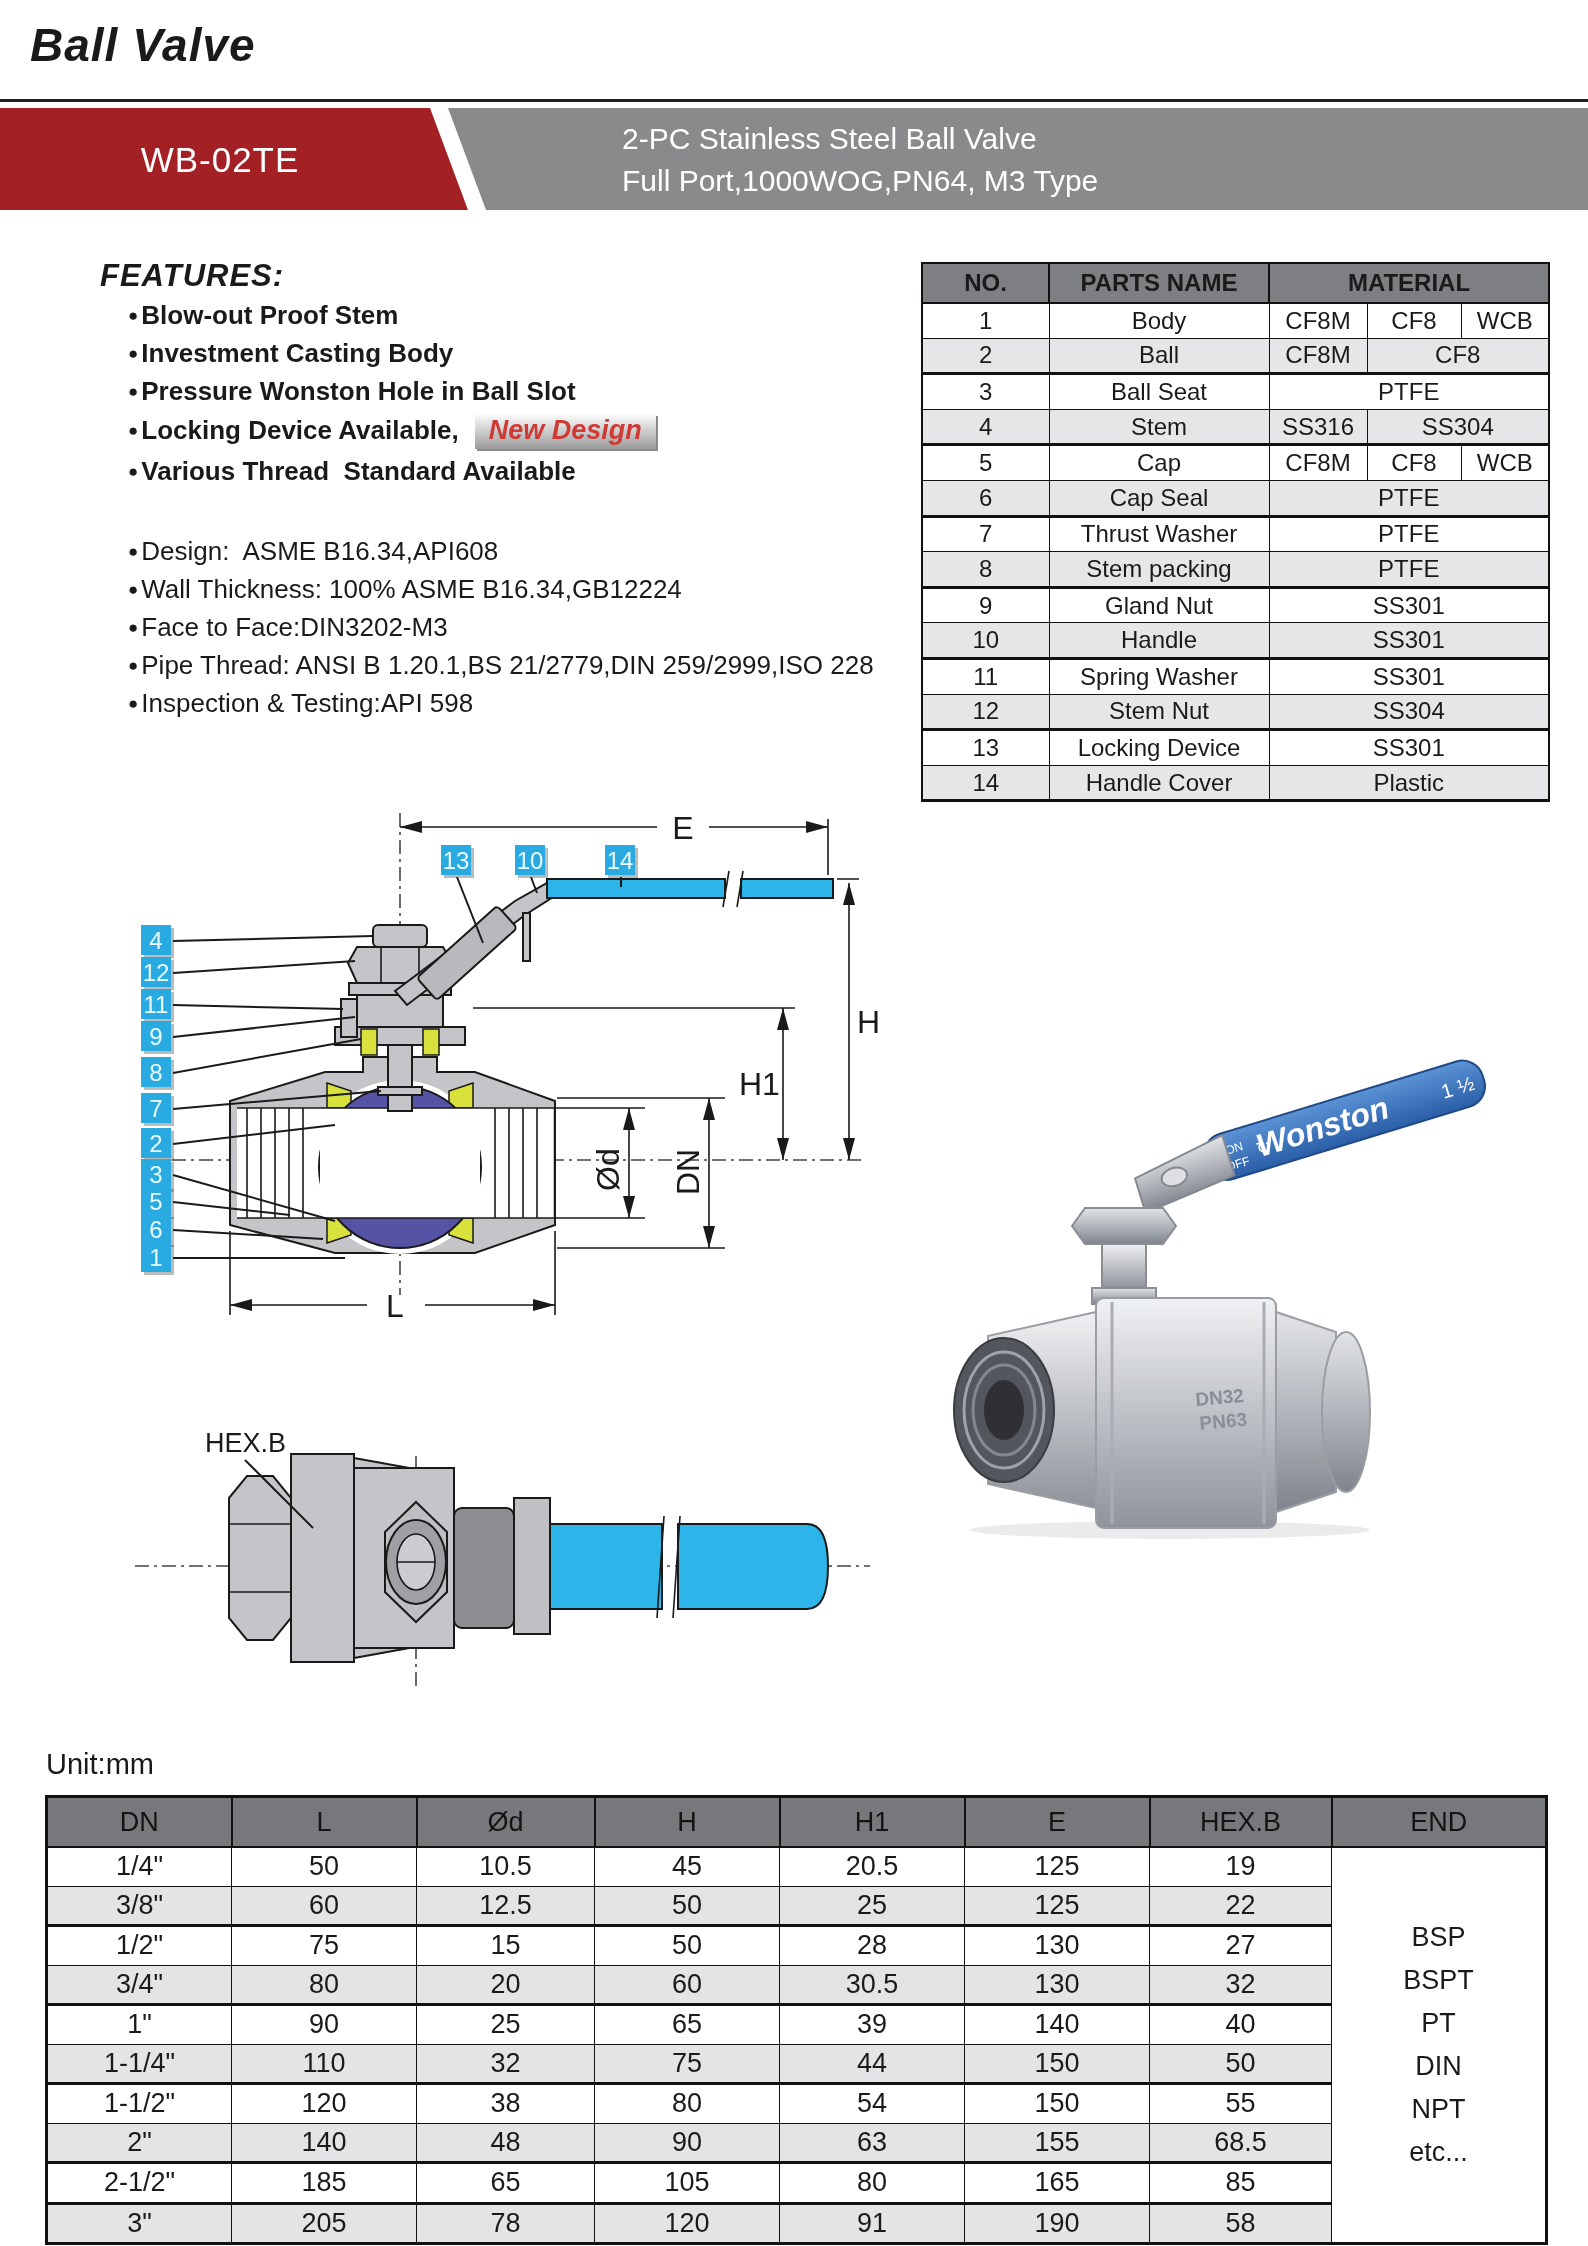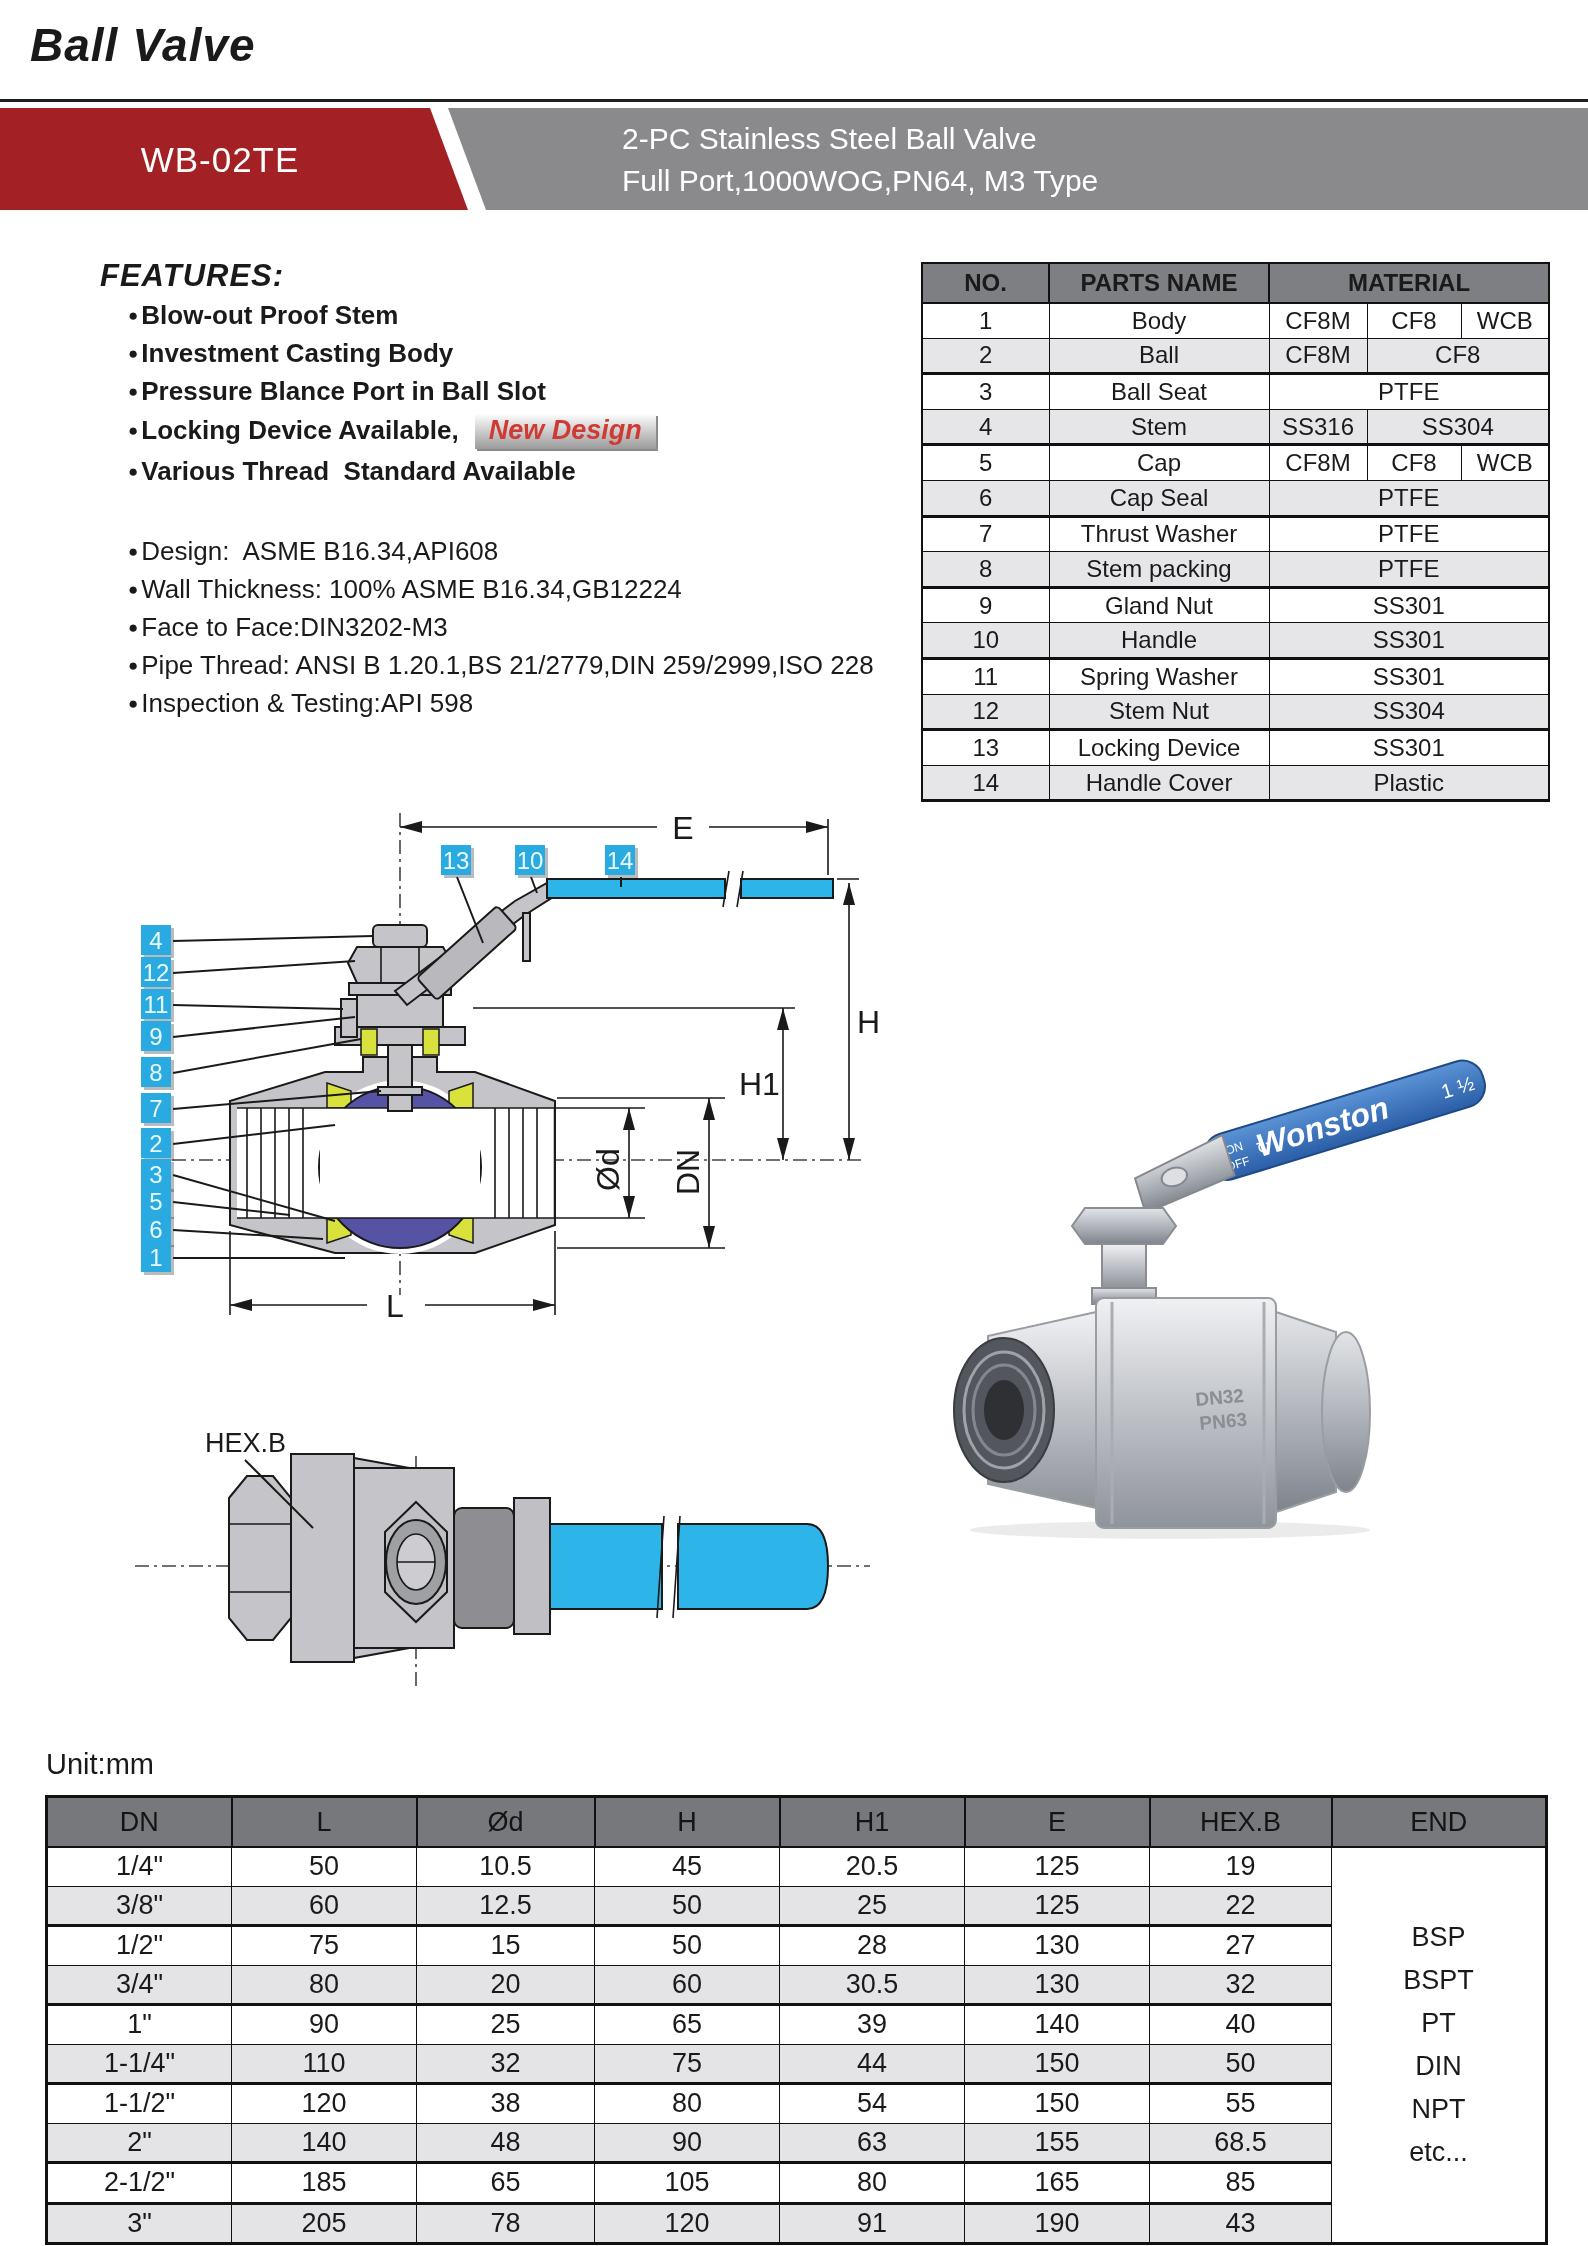--- a/index.html
+++ b/index.html
@@ -67,21 +67,21 @@
   <div class="abs banner-text">
     <div>2-PC Stainless Steel Ball Valve</div>
     <div>Full Port,1000WOG,PN64, M3 Type</div>
   </div>
 
   <div class="abs" style="left:100px;top:258px;">
     <div class="sec-head">FEATURES:</div>
     <ul class="blist" style="margin-left:28px;font-weight:bold;">
       <li>Blow-out Proof Stem</li>
       <li>Investment Casting Body</li>
-      <li>Pressure Blance Port in Ball Slot</li>
+      <li>Pressure Wonston Hole in Ball Slot</li>
       <li><span>Locking Device Available,</span><span class="badge">New Design</span></li>
       <li>Various Thread  Standard Available</li>
     </ul>
   </div>
 
   <div class="abs" style="left:100px;top:530px;">
     <ul class="blist" style="margin-left:28px;">
       <li>Design:  ASME B16.34,API608</li>
       <li>Wall Thickness: 100% ASME B16.34,GB12224</li>
       <li>Face to Face:DIN3202-M3</li>
@@ -541,17 +541,17 @@
           <td>165</td>
           <td>85</td>
         </tr>
         <tr class="alt">
           <td>3"</td>
           <td>205</td>
           <td>78</td>
           <td>120</td>
           <td>91</td>
           <td>190</td>
-          <td>43</td>
+          <td>58</td>
         </tr>
       </tbody>
   </table>
 </div>
 
 </body></html>

